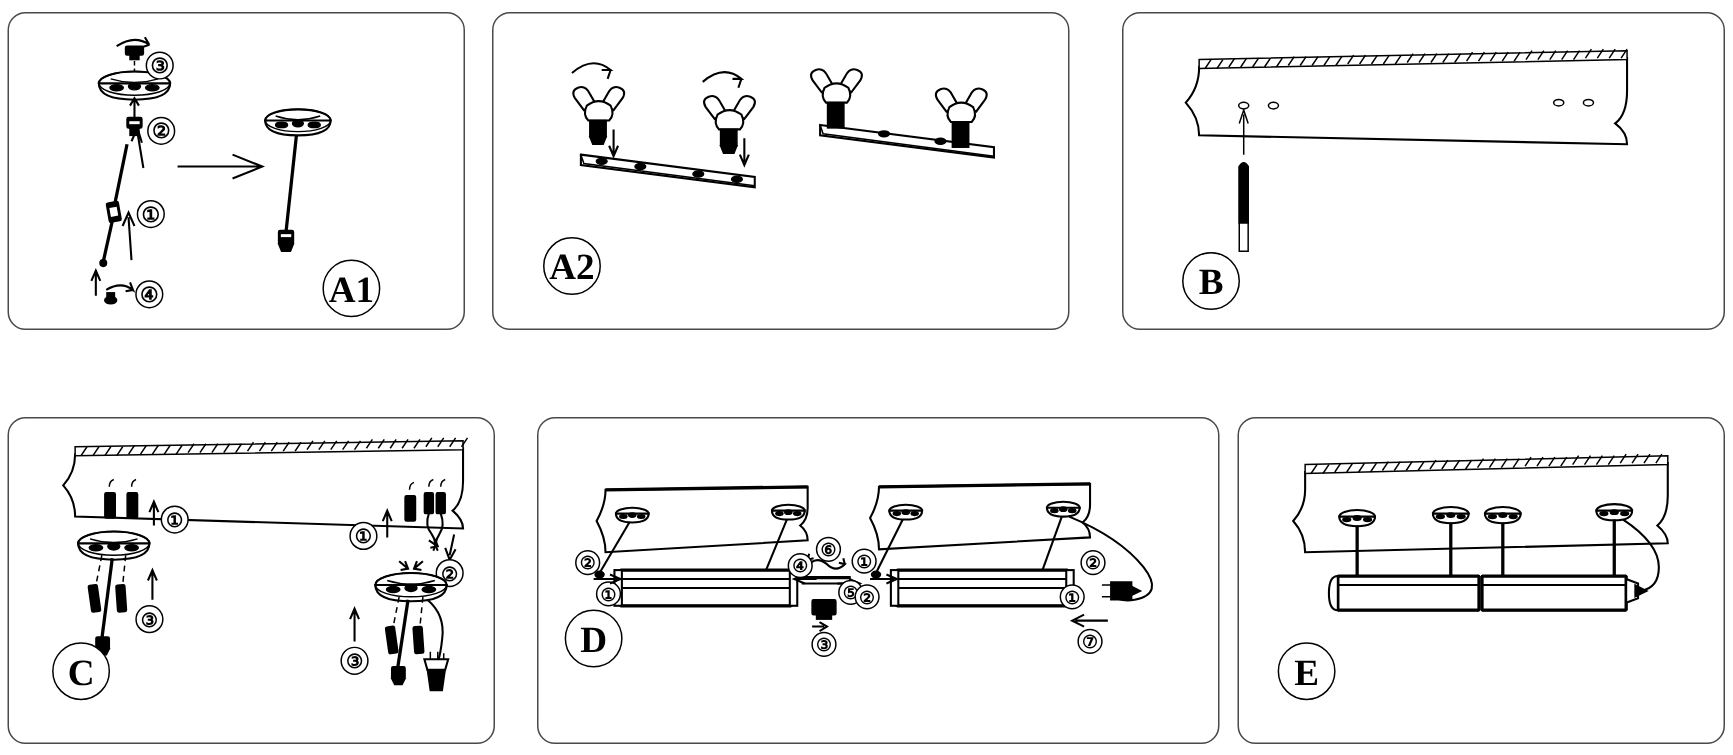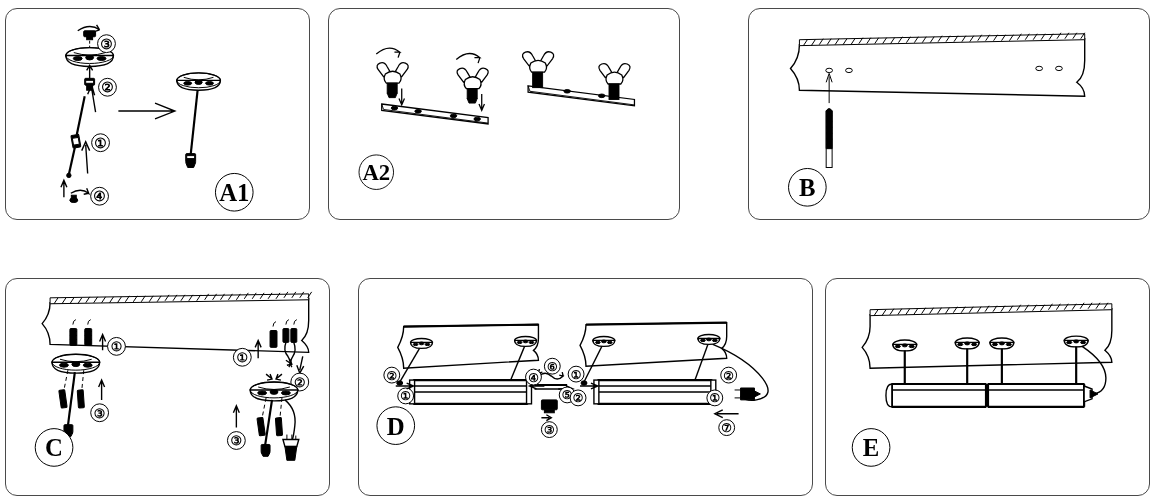--- a/index.html
+++ b/index.html
@@ -110,21 +110,21 @@
         </g>
       </g>
 
       <g>
         <circle class="fill-w-thin" cx="230" cy="185" r="19"></circle>
         <text class="lbl-txt" x="230" y="194" font-size="25" text-anchor="middle">A1</text>
       </g>
     </svg>
   </div>
 
-  <div class="panel" style="left:328px;top:8px;width:352px;height:212px;">
+  <div class="panel" style="left:328px;top:8px;width:385px;height:212px;">
     <svg viewBox="0 0 385 212">
 
       <g>
         <path class="fill-w" d="M58 95 L175 110 L175 117 L58 102 Z"></path>
         <path class="ln-thin" d="M58 95 L60 101 L175 116"></path>
         <ellipse class="fill-k" cx="72" cy="99.5" rx="3.6" ry="2"></ellipse>
         <ellipse class="fill-k" cx="98" cy="103" rx="3.6" ry="2"></ellipse>
         <ellipse class="fill-k" cx="137" cy="108" rx="3.6" ry="2"></ellipse>
         <ellipse class="fill-k" cx="163" cy="111.5" rx="3.6" ry="2"></ellipse>
       </g>

